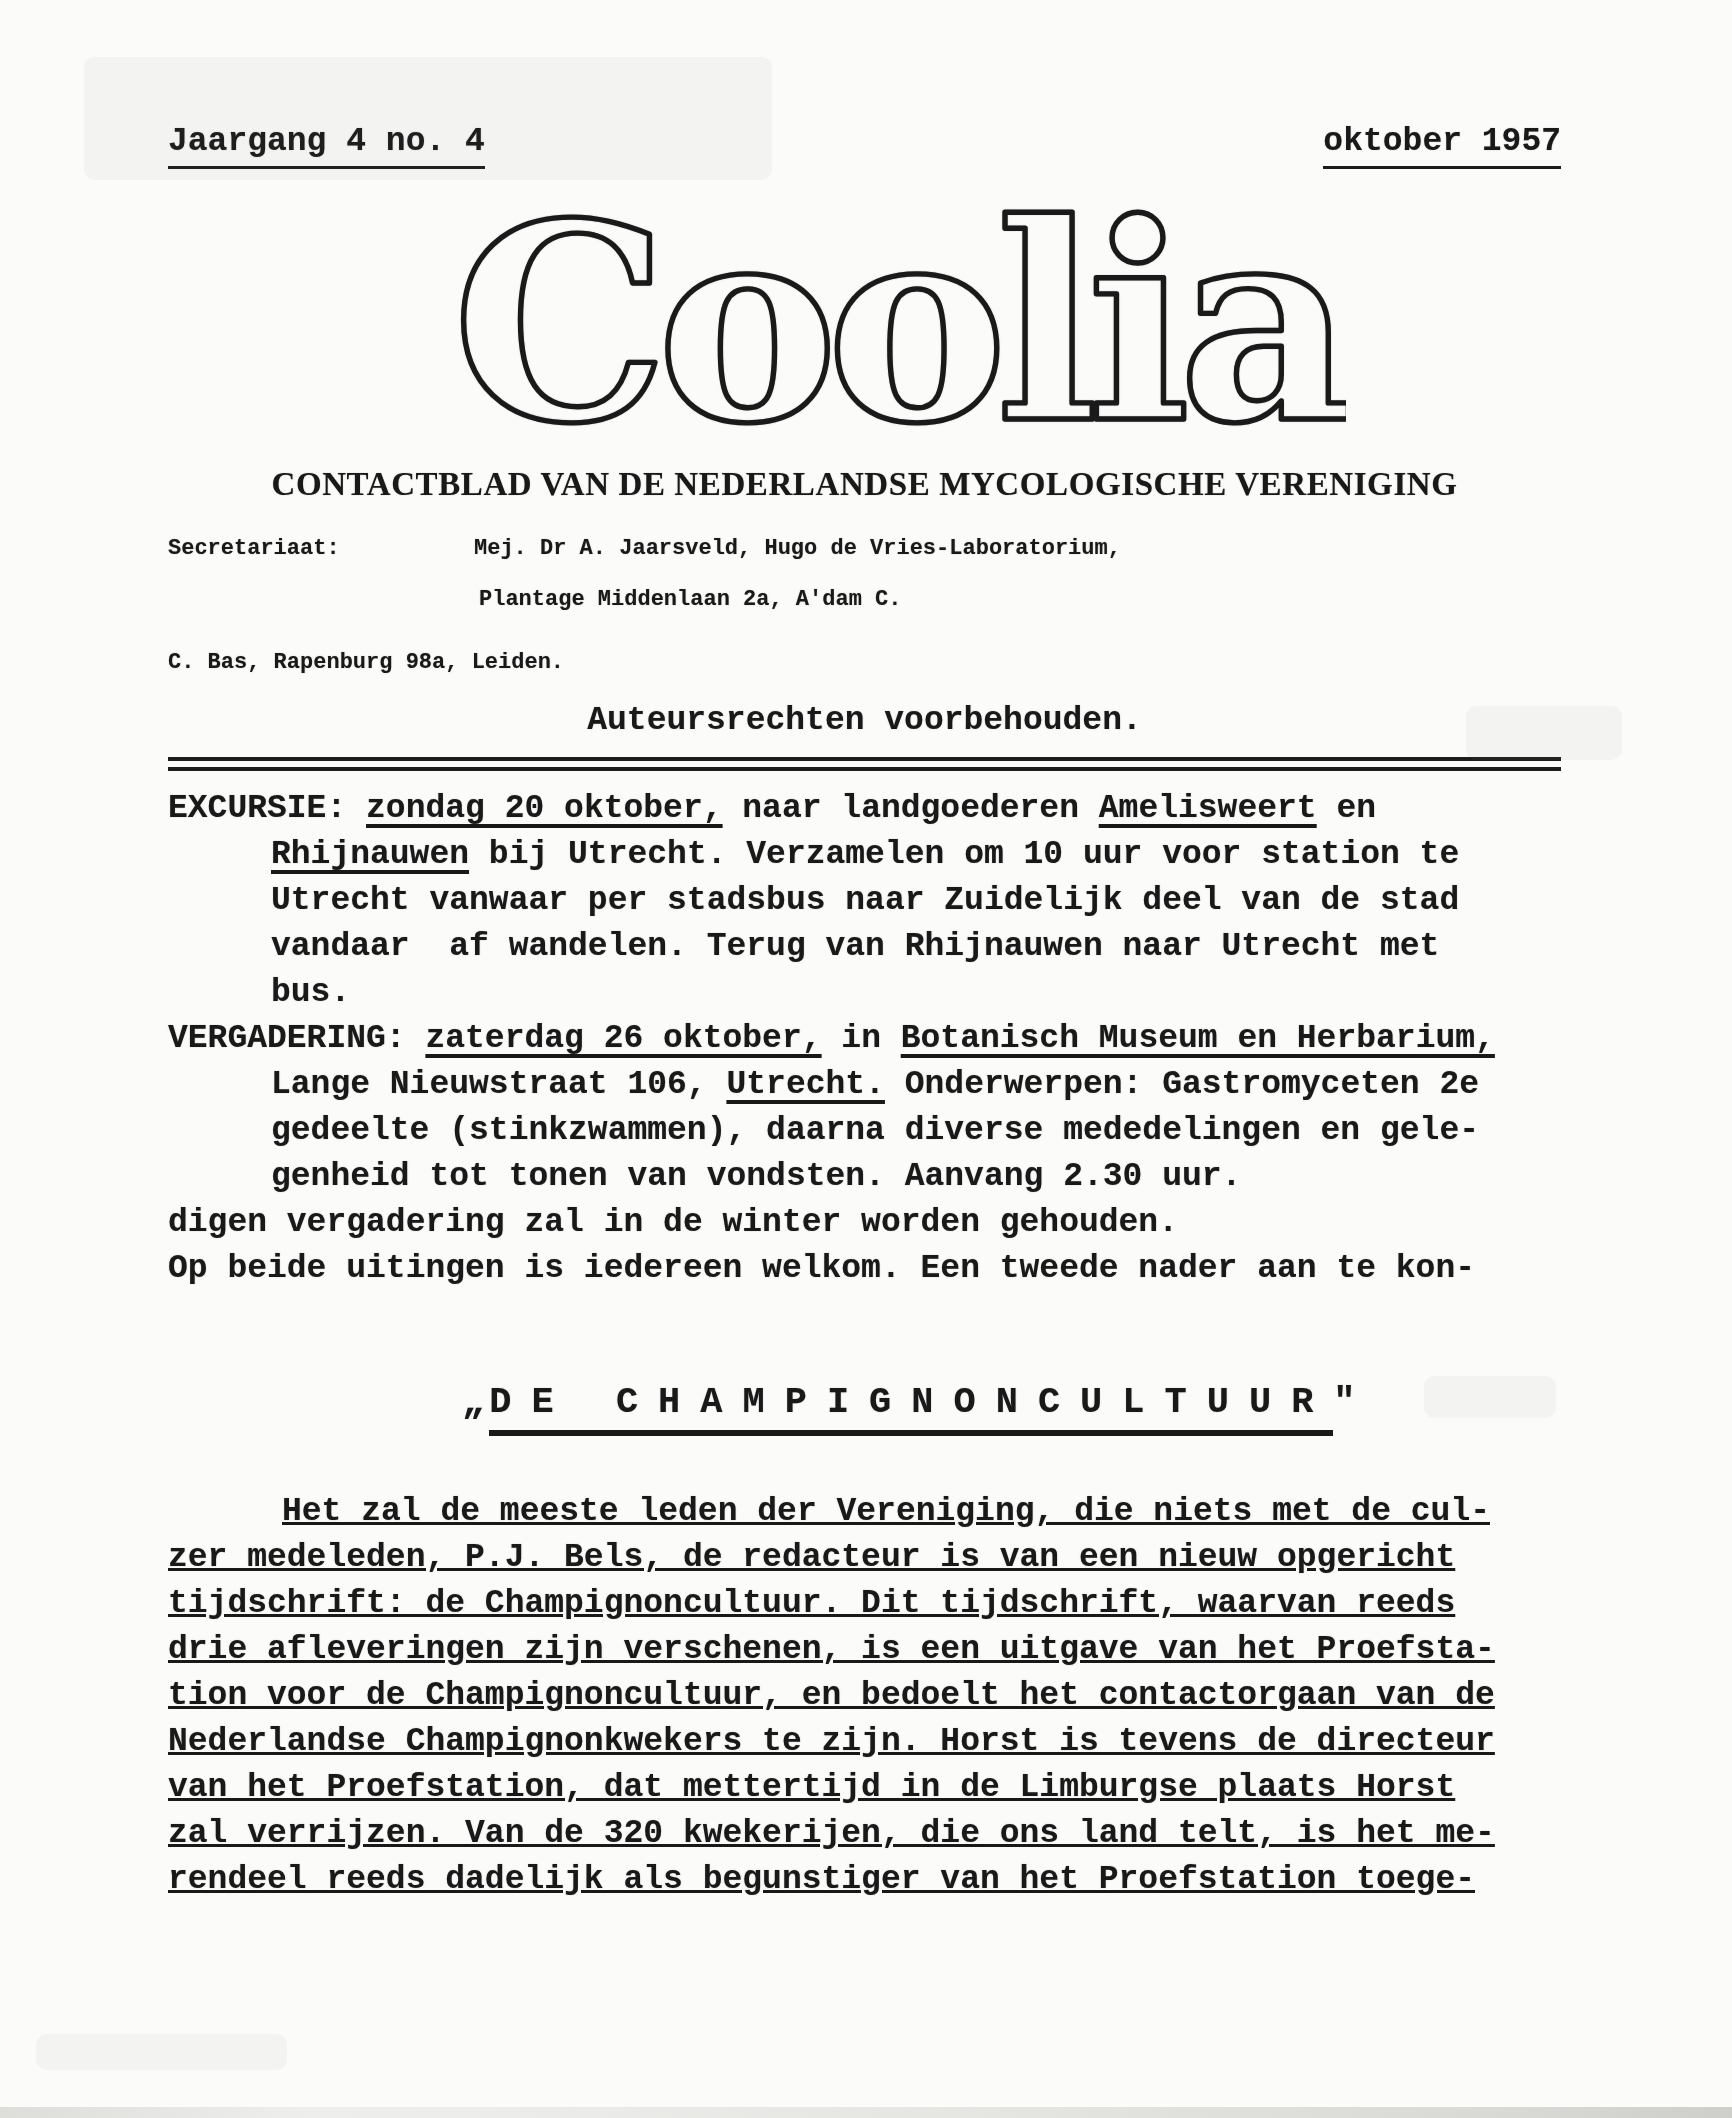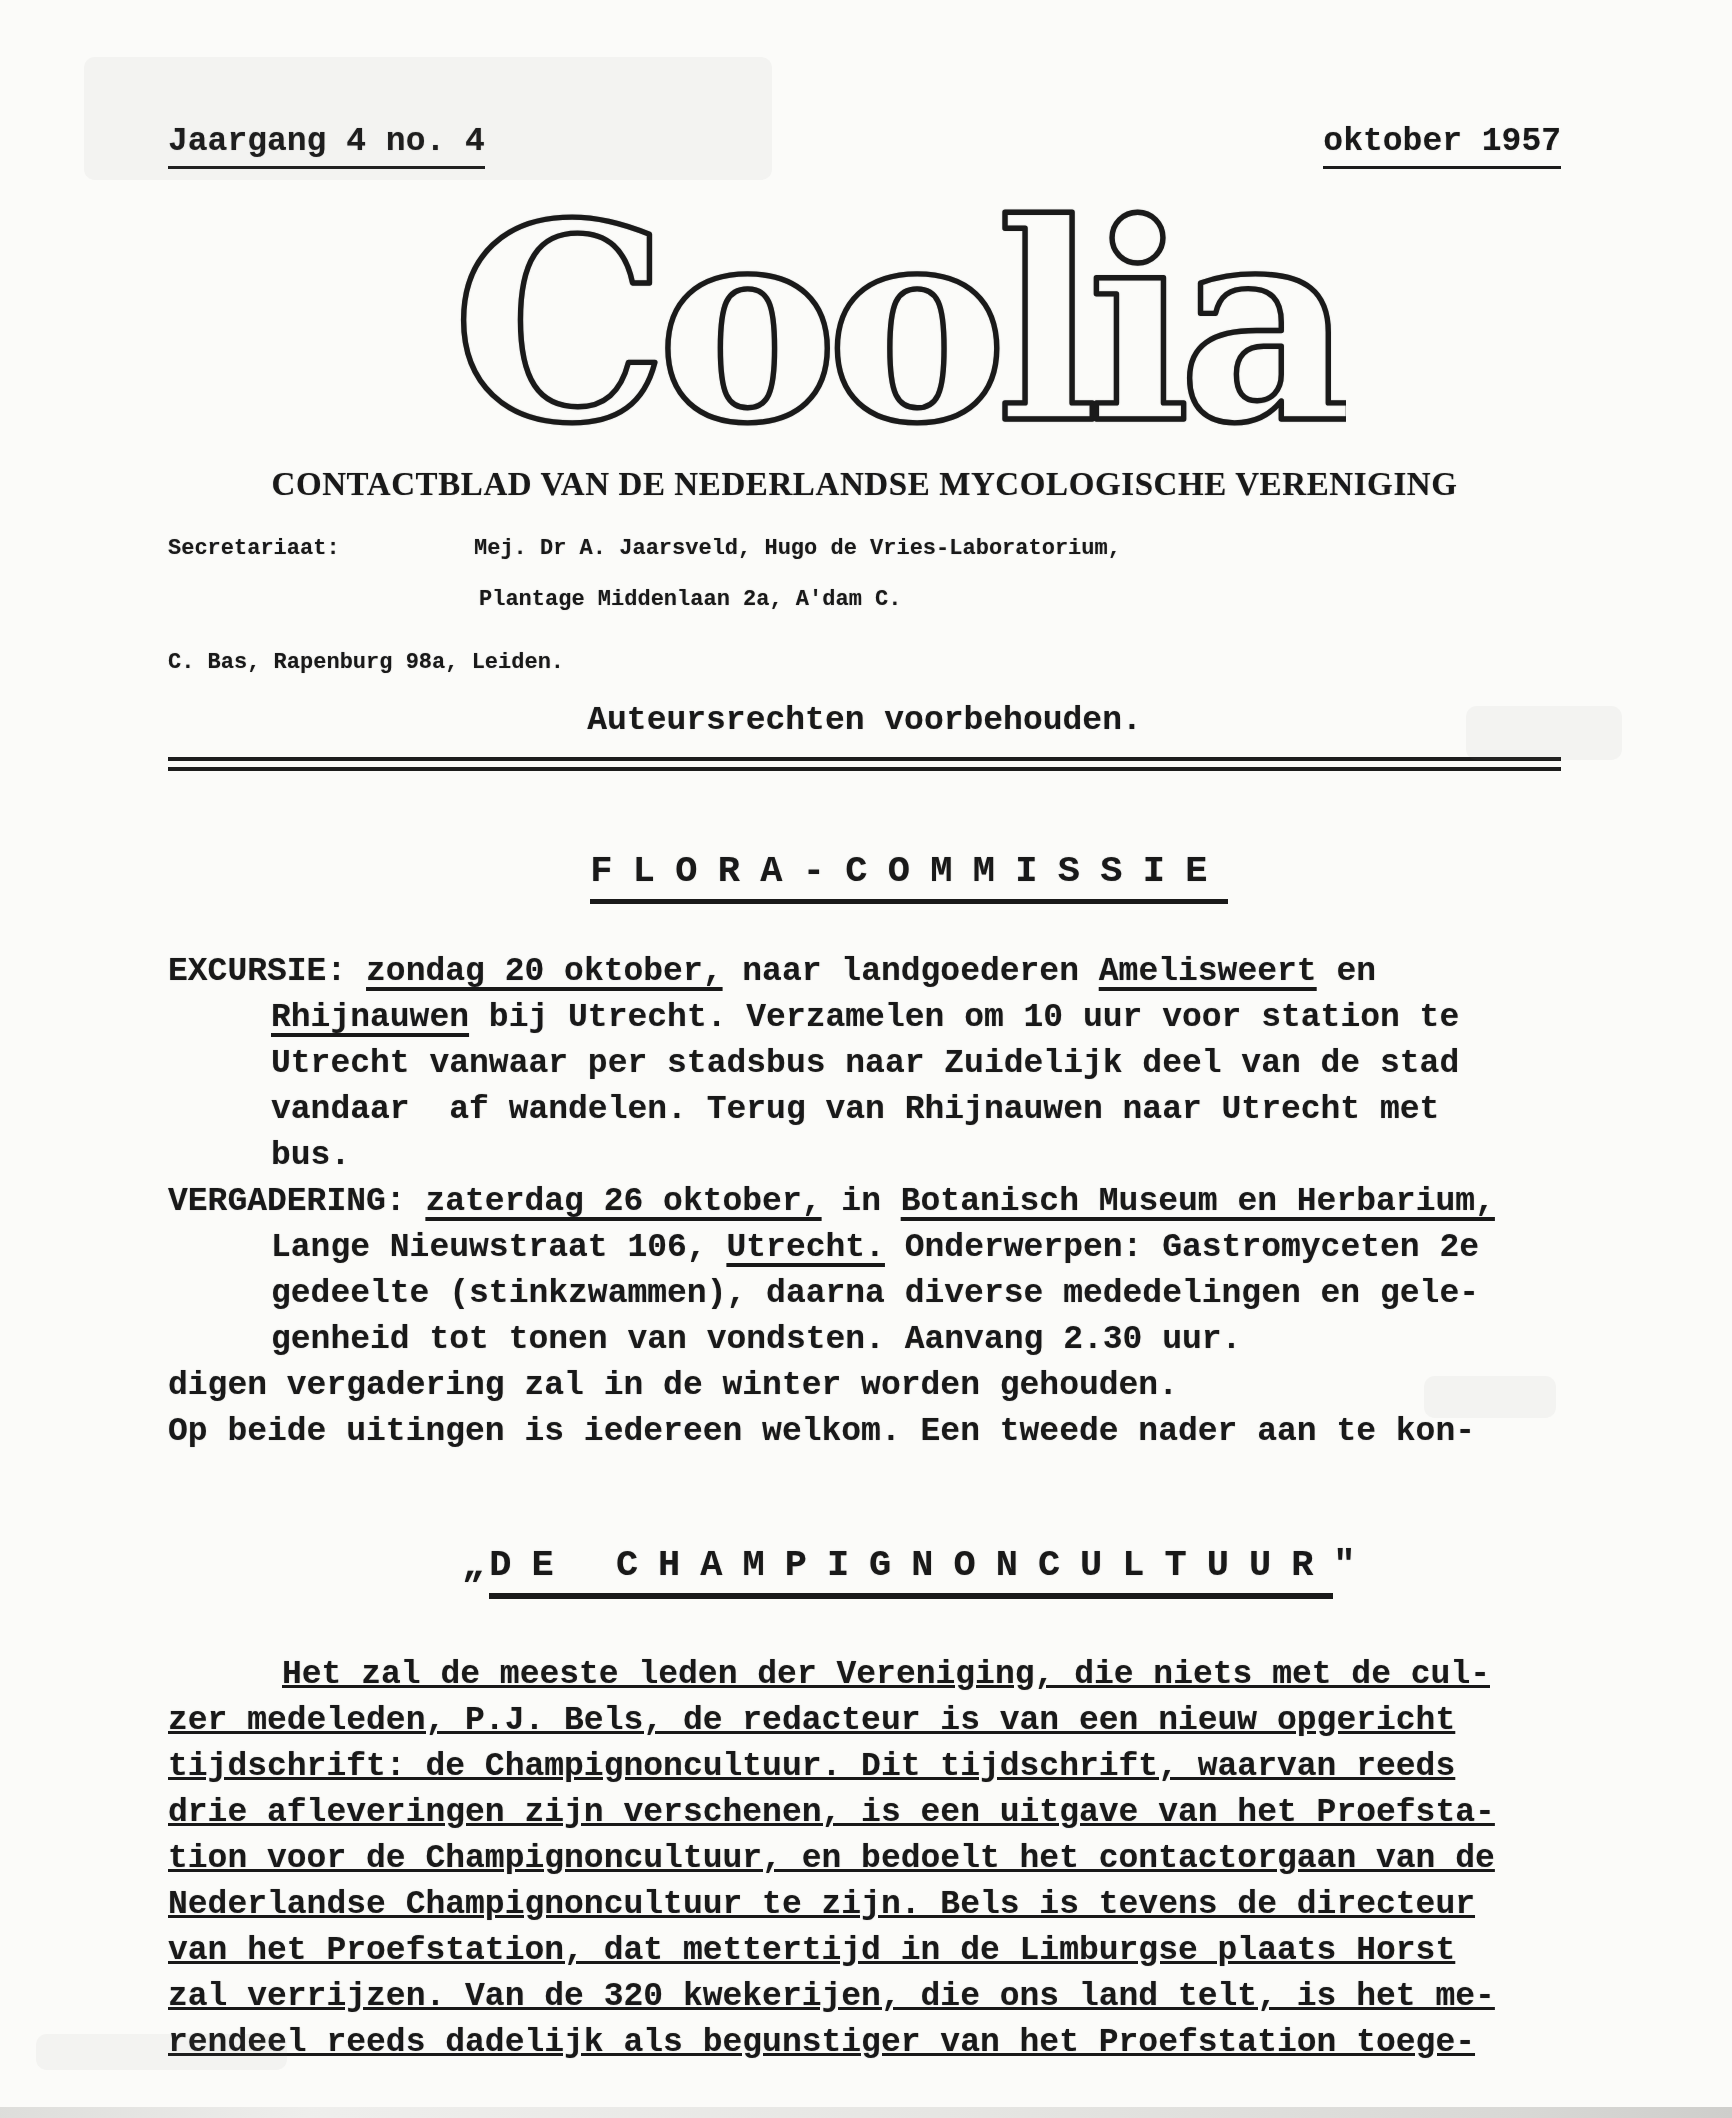--- a/index.html
+++ b/index.html
@@ -152,23 +152,20 @@
     </div>
     <div class="mast-row redacteur">
       <span>C. Bas, Rapenburg 98a, Leiden.</span>
     </div>
   </div>
 
   <div class="rights">Auteursrechten voorbehouden.</div>
 
   <div class="rule"></div>
 
-  <div class="section-heading">
-    <span class="head-main">FLORA-COMMISSIE</span>
-  </div>
 
   <div class="text-block flora-block">
       <div class="tline"><span>EXCURSIE: </span><span class="u">zondag 20 oktober,</span><span> naar landgoederen </span><span class="u">Amelisweert</span><span> en</span></div>
       <div class="tline ind"><span class="u">Rhijnauwen</span><span> bij Utrecht. Verzamelen om 10 uur voor station te</span></div>
       <div class="tline ind"><span>Utrecht vanwaar per stadsbus naar Zuidelijk deel van de stad</span></div>
       <div class="tline ind"><span>vandaar  af wandelen. Terug van Rhijnauwen naar Utrecht met</span></div>
       <div class="tline ind"><span>bus.</span></div>
       <div class="tline"><span>VERGADERING: </span><span class="u">zaterdag 26 oktober,</span><span> in </span><span class="u">Botanisch Museum en Herbarium,</span></div>
       <div class="tline ind"><span>Lange Nieuwstraat 106, </span><span class="u">Utrecht.</span><span> Onderwerpen: Gastromyceten 2e</span></div>
       <div class="tline ind"><span>gedeelte (stinkzwammen), daarna diverse mededelingen en gele-</span></div>
@@ -182,20 +179,20 @@
   <div class="champ-heading">
     <span class="q-open">„</span><span class="head-main">DE CHAMPIGNONCULTUUR</span><span>"</span>
   </div>
 
   <div class="text-block champ-block indent-first">
       <div class="tline"><span>Het zal de meeste leden der Vereniging, die niets met de cul-</span></div>
       <div class="tline"><span>zer medeleden, P.J. Bels, de redacteur is van een nieuw opgericht</span></div>
       <div class="tline"><span>tijdschrift: de Champignoncultuur. Dit tijdschrift, waarvan reeds</span></div>
       <div class="tline"><span>drie afleveringen zijn verschenen, is een uitgave van het Proefsta-</span></div>
       <div class="tline"><span>tion voor de Champignoncultuur, en bedoelt het contactorgaan van de</span></div>
-      <div class="tline"><span>Nederlandse Champignoncultuur te zijn. Bels is tevens de directeur</span></div>
+      <div class="tline"><span>Nederlandse Champignonkwekers te zijn. Horst is tevens de directeur</span></div>
       <div class="tline"><span>van het Proefstation, dat mettertijd in de Limburgse plaats Horst</span></div>
       <div class="tline"><span>zal verrijzen. Van de 320 kwekerijen, die ons land telt, is het me-</span></div>
       <div class="tline"><span>rendeel reeds dadelijk als begunstiger van het Proefstation toege-</span></div>
     </div>
 
 </div>
 
 
 </body></html>

